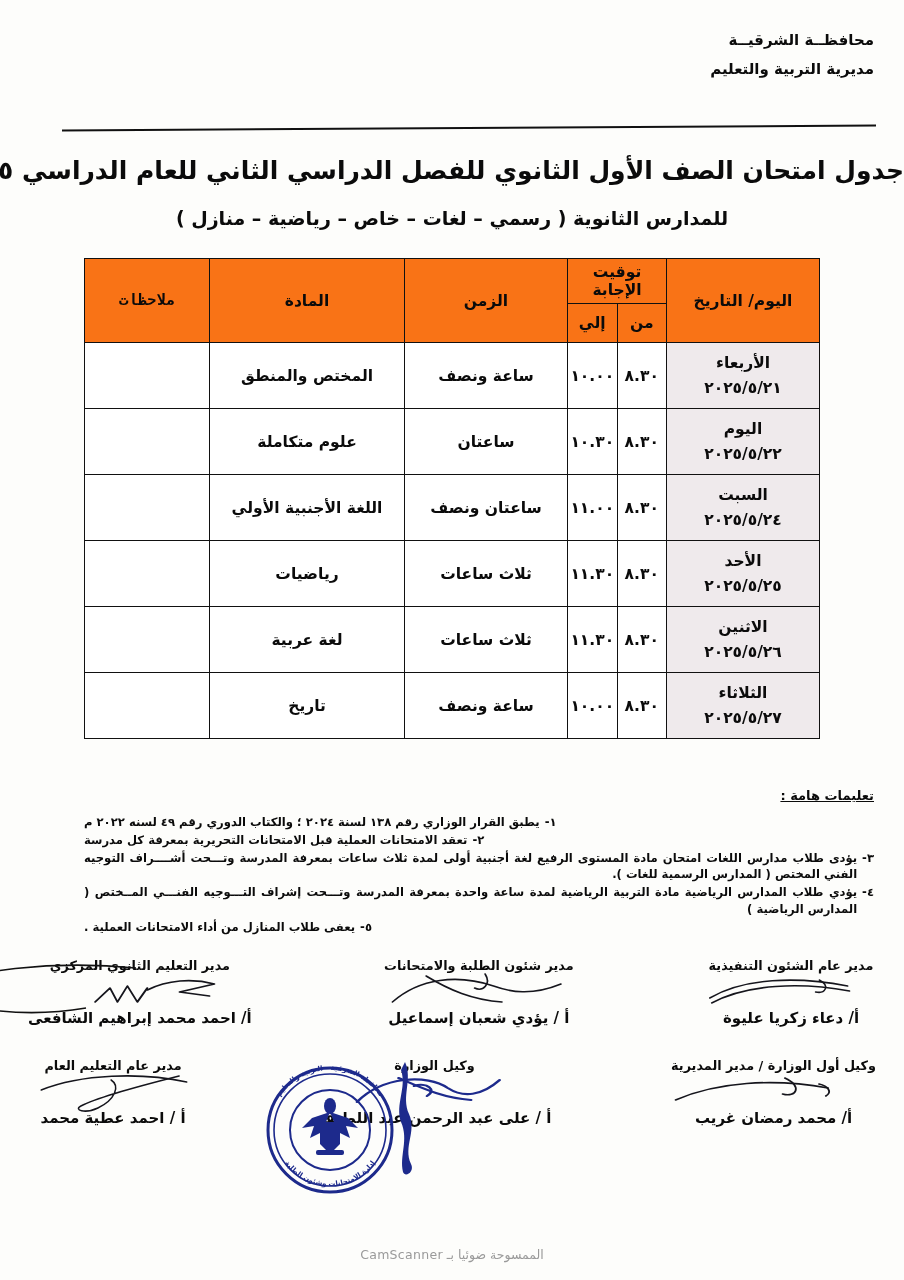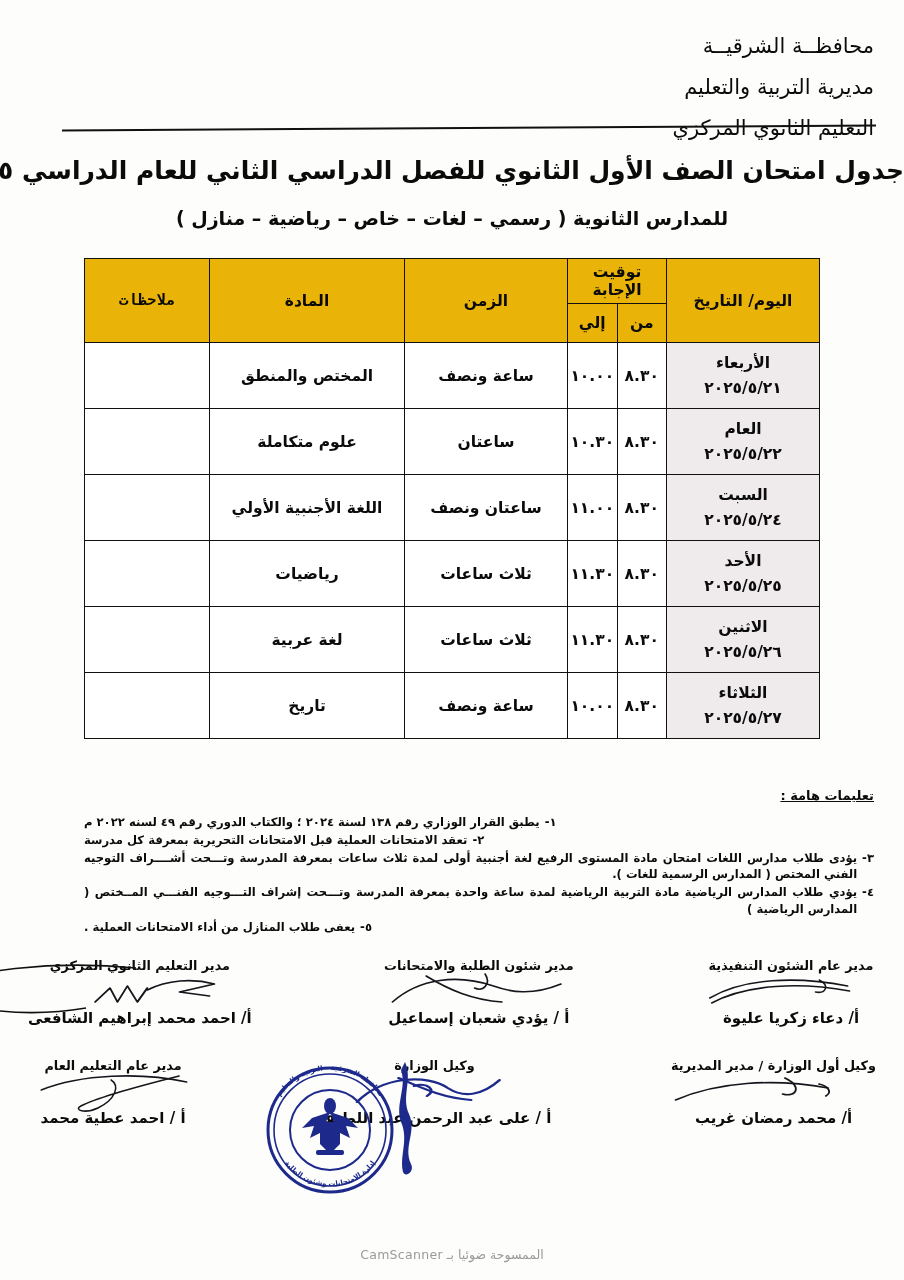--- a/index.html
+++ b/index.html
@@ -19,22 +19,22 @@
   }
 
   
   .letterhead{
     position:absolute;
     top:26px;right:30px;
     text-align:right;
     line-height:1.95;
   }
   .letterhead div{
-    font-size:21px;
-    font-weight:normal;
+    font-size:15px;
+    font-weight:bold;
     letter-spacing:0.2px;
     white-space:nowrap;
   }
   .lh-rule{
     position:absolute;
     top:127px;left:62px;right:28px;
     height:0;
     border-top:2.2px solid #111;
     transform:rotate(-0.35deg);
   }
@@ -72,21 +72,21 @@
   }
   table.sched th,table.sched td{
     border:1.6px solid #111;
     text-align:center;
     vertical-align:middle;
     font-size:15.5px;
     font-weight:bold;
     padding:4px 2px;
   }
   table.sched thead th{
-    background:#eab308;
+    background:#f97316;
     height:30px;
   }
   th.c-date{width:148px;}
   th.c-from,th.c-to{width:62px;}
   th.c-dur{width:158px;}
   th.c-subj{width:190px;}
   th.c-notes{width:120px;font-family:Liberation Mono, monospace;}
 
   .th-main{font-size:15px;}
   .th-sub{font-size:14.5px;font-weight:bold;}
@@ -205,21 +205,20 @@
   .cam-footer .cs-brand{font-family:"DejaVu Sans","Liberation Sans",sans-serif;}
 </style>
 </head>
 <body>
 
 <div class="page">
 
   <div class="letterhead">
     <div>محافظــة الشرقيــة</div>
     <div>مديرية التربية والتعليم</div>
-    <div>التعليم الثانوي المركزي</div>
   </div>
   <div class="lh-rule"></div>
 
   <div class="title-block">
     <div class="doc-title">جدول امتحان الصف الأول الثانوي للفصل الدراسي الثاني للعام الدراسي ٢٠٢٤/٢٠٢٥ م</div>
     <div class="doc-subtitle">للمدارس الثانوية ( رسمي – لغات – خاص – رياضية – منازل )</div>
   </div>
 
   <div class="table-wrap">
     <table class="sched">
@@ -243,21 +242,21 @@
             <span class="d-num">٢٠٢٥/٥/٢١</span>
           </td>
           <td class="cell-time">٨.٣٠</td>
           <td class="cell-time">١٠.٠٠</td>
           <td class="cell-dur">ساعة ونصف</td>
           <td class="cell-subj">المختص والمنطق</td>
           <td class="cell-notes"></td>
         </tr>
         <tr>
           <td class="cell-date">
-            <span class="d-day">العام</span>
+            <span class="d-day">اليوم</span>
             <span class="d-num">٢٠٢٥/٥/٢٢</span>
           </td>
           <td class="cell-time">٨.٣٠</td>
           <td class="cell-time">١٠.٣٠</td>
           <td class="cell-dur">ساعتان</td>
           <td class="cell-subj">علوم متكاملة</td>
           <td class="cell-notes"></td>
         </tr>
         <tr>
           <td class="cell-date">

